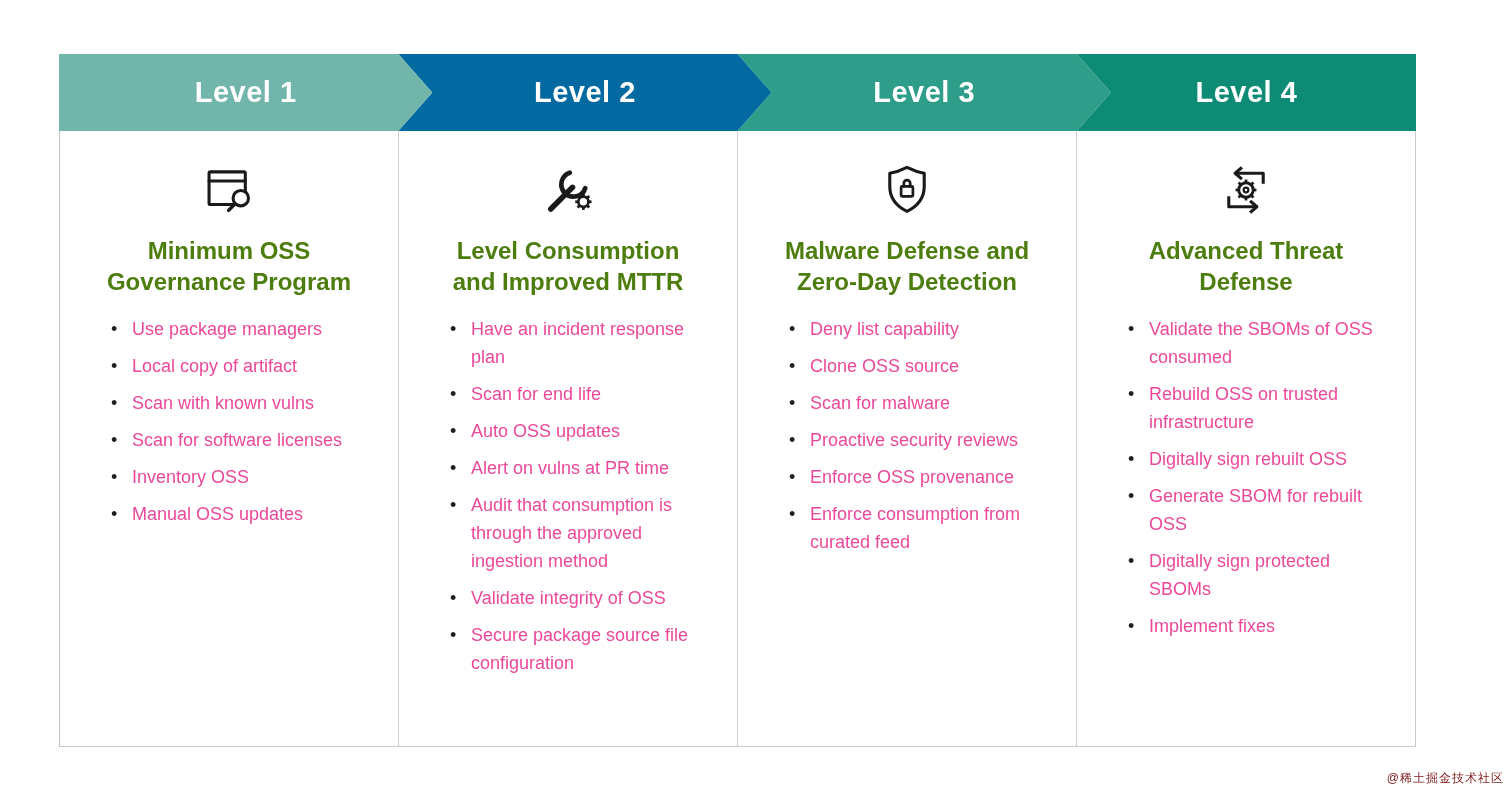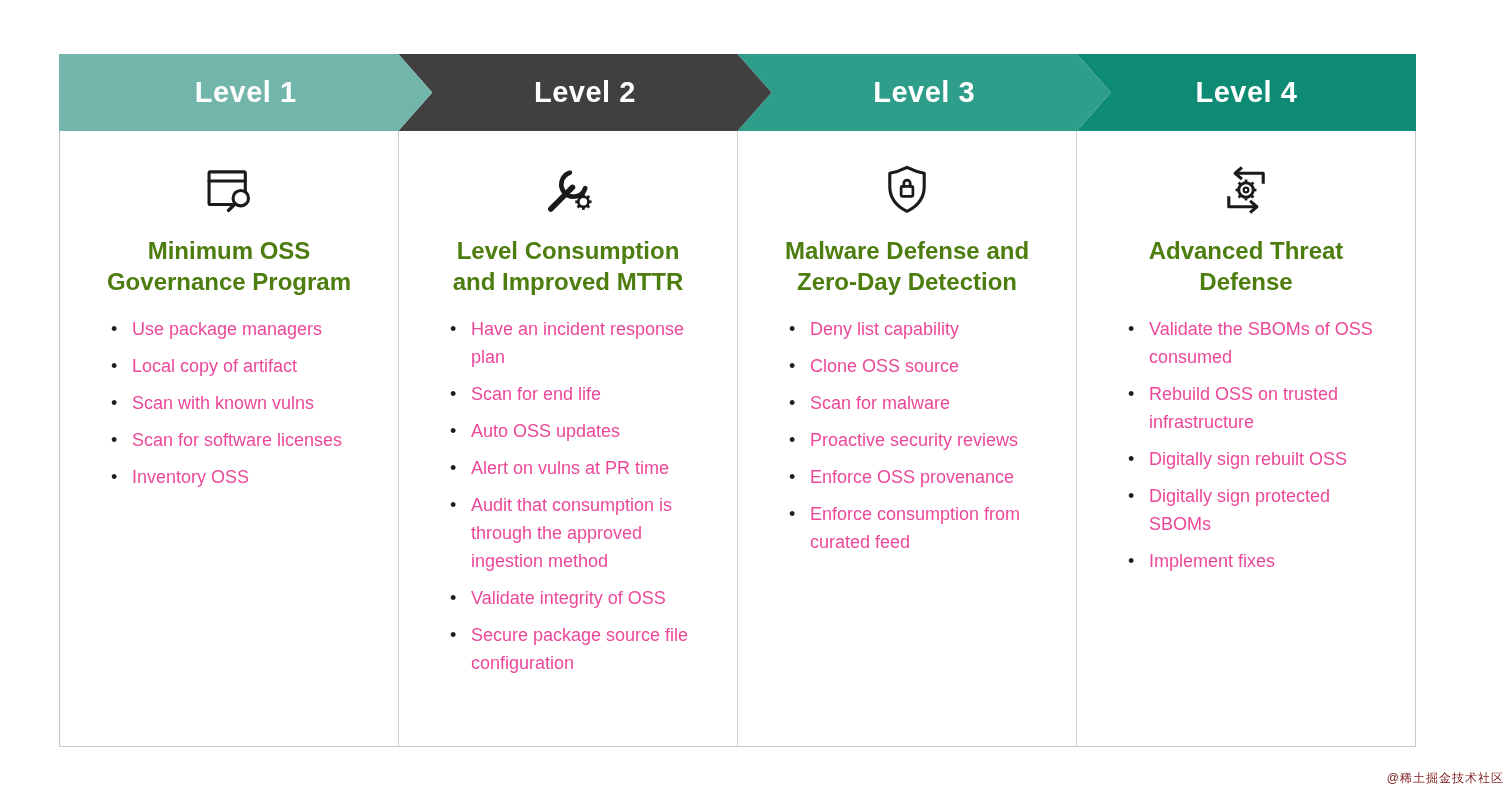--- a/index.html
+++ b/index.html
@@ -46,21 +46,21 @@
 </head>
 <body>
 
 <div class="stage">
   <div class="matrix">
 
     <div class="hdr">
       <div class="band band-1" style="background: rgb(114, 181, 171);">
         <span class="band-label">Level 1</span>
       </div>
-      <div class="band band-2" style="background: #404040;">
+      <div class="band band-2" style="background: #0369a1;">
         <span class="band-label">Level 2</span>
       </div>
       <div class="band band-3" style="background: rgb(46, 157, 138);">
         <span class="band-label">Level 3</span>
       </div>
       <div class="band band-4" style="background: rgb(14, 139, 116);">
         <span class="band-label">Level 4</span>
       </div>
     </div>
 
@@ -77,20 +77,21 @@
             <line x1="38.6" y1="47.4" x2="31.5" y2="54.5" stroke="#1a1a1a" stroke-width="3.8" stroke-linecap="round"></line>
           </svg>
         </div>
         <div class="col-title">Minimum OSS Governance Program</div>
         <ul class="points">
             <li>Use package managers</li>
             <li>Local copy of artifact</li>
             <li>Scan with known vulns</li>
             <li>Scan for software licenses</li>
             <li>Inventory OSS</li>
+            <li>Manual OSS updates</li>
           </ul>
       </div>
 
       <div class="col">
         <div class="icon-wrap">
           <svg width="60" height="58" viewBox="0 0 64 64">
             <path d="M34 13 A13.5 13.5 0 1 0 51 30" fill="none" stroke="#1a1a1a" stroke-width="5.2" stroke-linecap="round"></path>
             <line x1="13" y1="53" x2="37" y2="29" stroke="#1a1a1a" stroke-width="6" stroke-linecap="round"></line>
             <g stroke="#1a1a1a" stroke-width="3" fill="none">
               <circle cx="49" cy="45" r="5.6"></circle>
@@ -161,20 +162,21 @@
               </g>
               <circle cx="32" cy="32" r="2.6" stroke-width="2.4" fill="none"></circle>
             </g>
           </svg>
         </div>
         <div class="col-title">Advanced Threat Defense</div>
         <ul class="points">
             <li>Validate the SBOMs of OSS consumed</li>
             <li>Rebuild OSS on trusted infrastructure</li>
             <li>Digitally sign rebuilt OSS</li>
+            <li>Generate SBOM for rebuilt OSS</li>
             <li>Digitally sign protected SBOMs</li>
             <li>Implement fixes</li>
           </ul>
       </div>
 
     </div>
   </div>
 
   <div class="watermark">@稀土掘金技术社区</div>
 </div>

